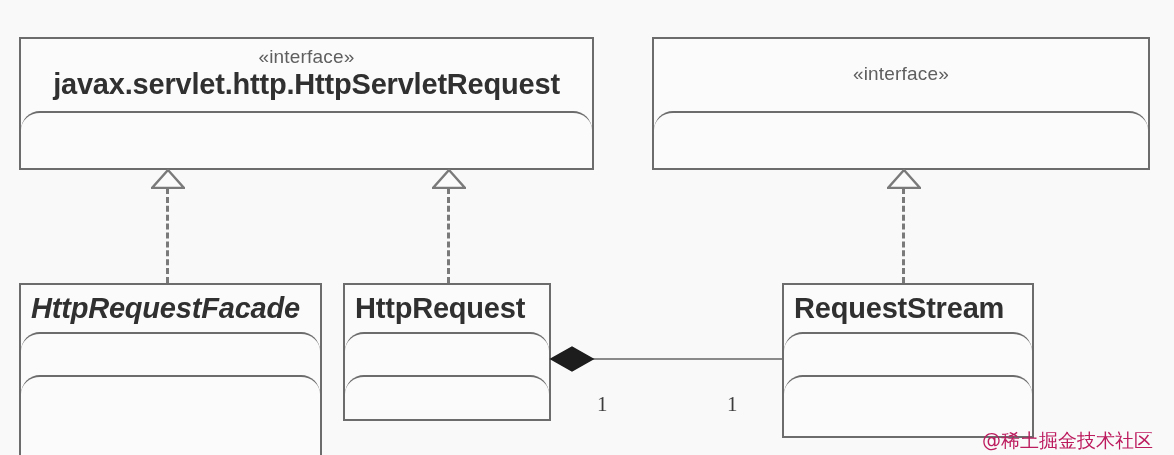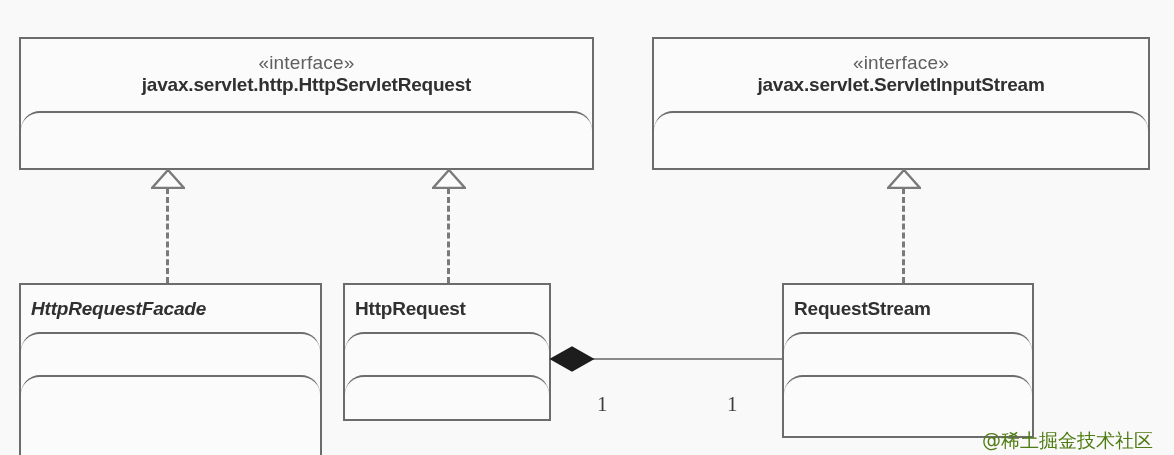--- a/index.html
+++ b/index.html
@@ -40,21 +40,21 @@
     border-top: 2px solid #6b6b6b;
   }
   .stereotype {
     font-size: 19px;
     color: #5e5e5e;
     letter-spacing: 0.2px;
     line-height: 1.15;
     white-space: nowrap;
   }
   .class-title {
-    font-size: 19px;
+    font-size: 29px;
     font-weight: bold;
     color: #2e2e2e;
     line-height: 1.15;
     white-space: nowrap;
     letter-spacing: -0.2px;
   }
   .class-title.plain {
     text-align: left;
     width: 100%;
     padding-left: 10px;
@@ -84,21 +84,21 @@
     position: absolute;
     font-size: 21px;
     color: #3a3a3a;
     font-family: "Liberation Serif", serif;
   }
 
   
   .watermark {
     position: absolute;
     font-size: 19px;
-    color: #4d7c0f;
+    color: #be185d;
     font-family: "DejaVu Sans", sans-serif;
     white-space: nowrap;
     user-select: none;
   }
 </style>
 </head>
 <body>
 
 <div id="canvas">
 
@@ -106,21 +106,20 @@
     <div class="compartment header-iface" style="height:72px;">
       <div class="stereotype">«interface»</div>
       <div class="class-title">javax.servlet.http.HttpServletRequest</div>
     </div>
     <div class="compartment" style="flex:1;"></div>
   </div>
 
   <div class="uml-box" style="left:652px; top:37px; width:498px; height:133px;">
     <div class="compartment header-iface" style="height:72px;">
       <div class="stereotype">«interface»</div>
-      <div class="class-title">javax.servlet.ServletInputStream</div>
     </div>
     <div class="compartment" style="flex:1;"></div>
   </div>
 
   <div class="uml-box" style="left:19px; top:283px; width:303px; height:193px;font-style:italic;">
     <div class="compartment header-class" style="height:47px; justify-content:center;">
       <div class="class-title plain">HttpRequestFacade</div>
     </div>
     <div class="compartment" style="height:43px;"></div>
     <div class="compartment" style="flex:1;"></div>

